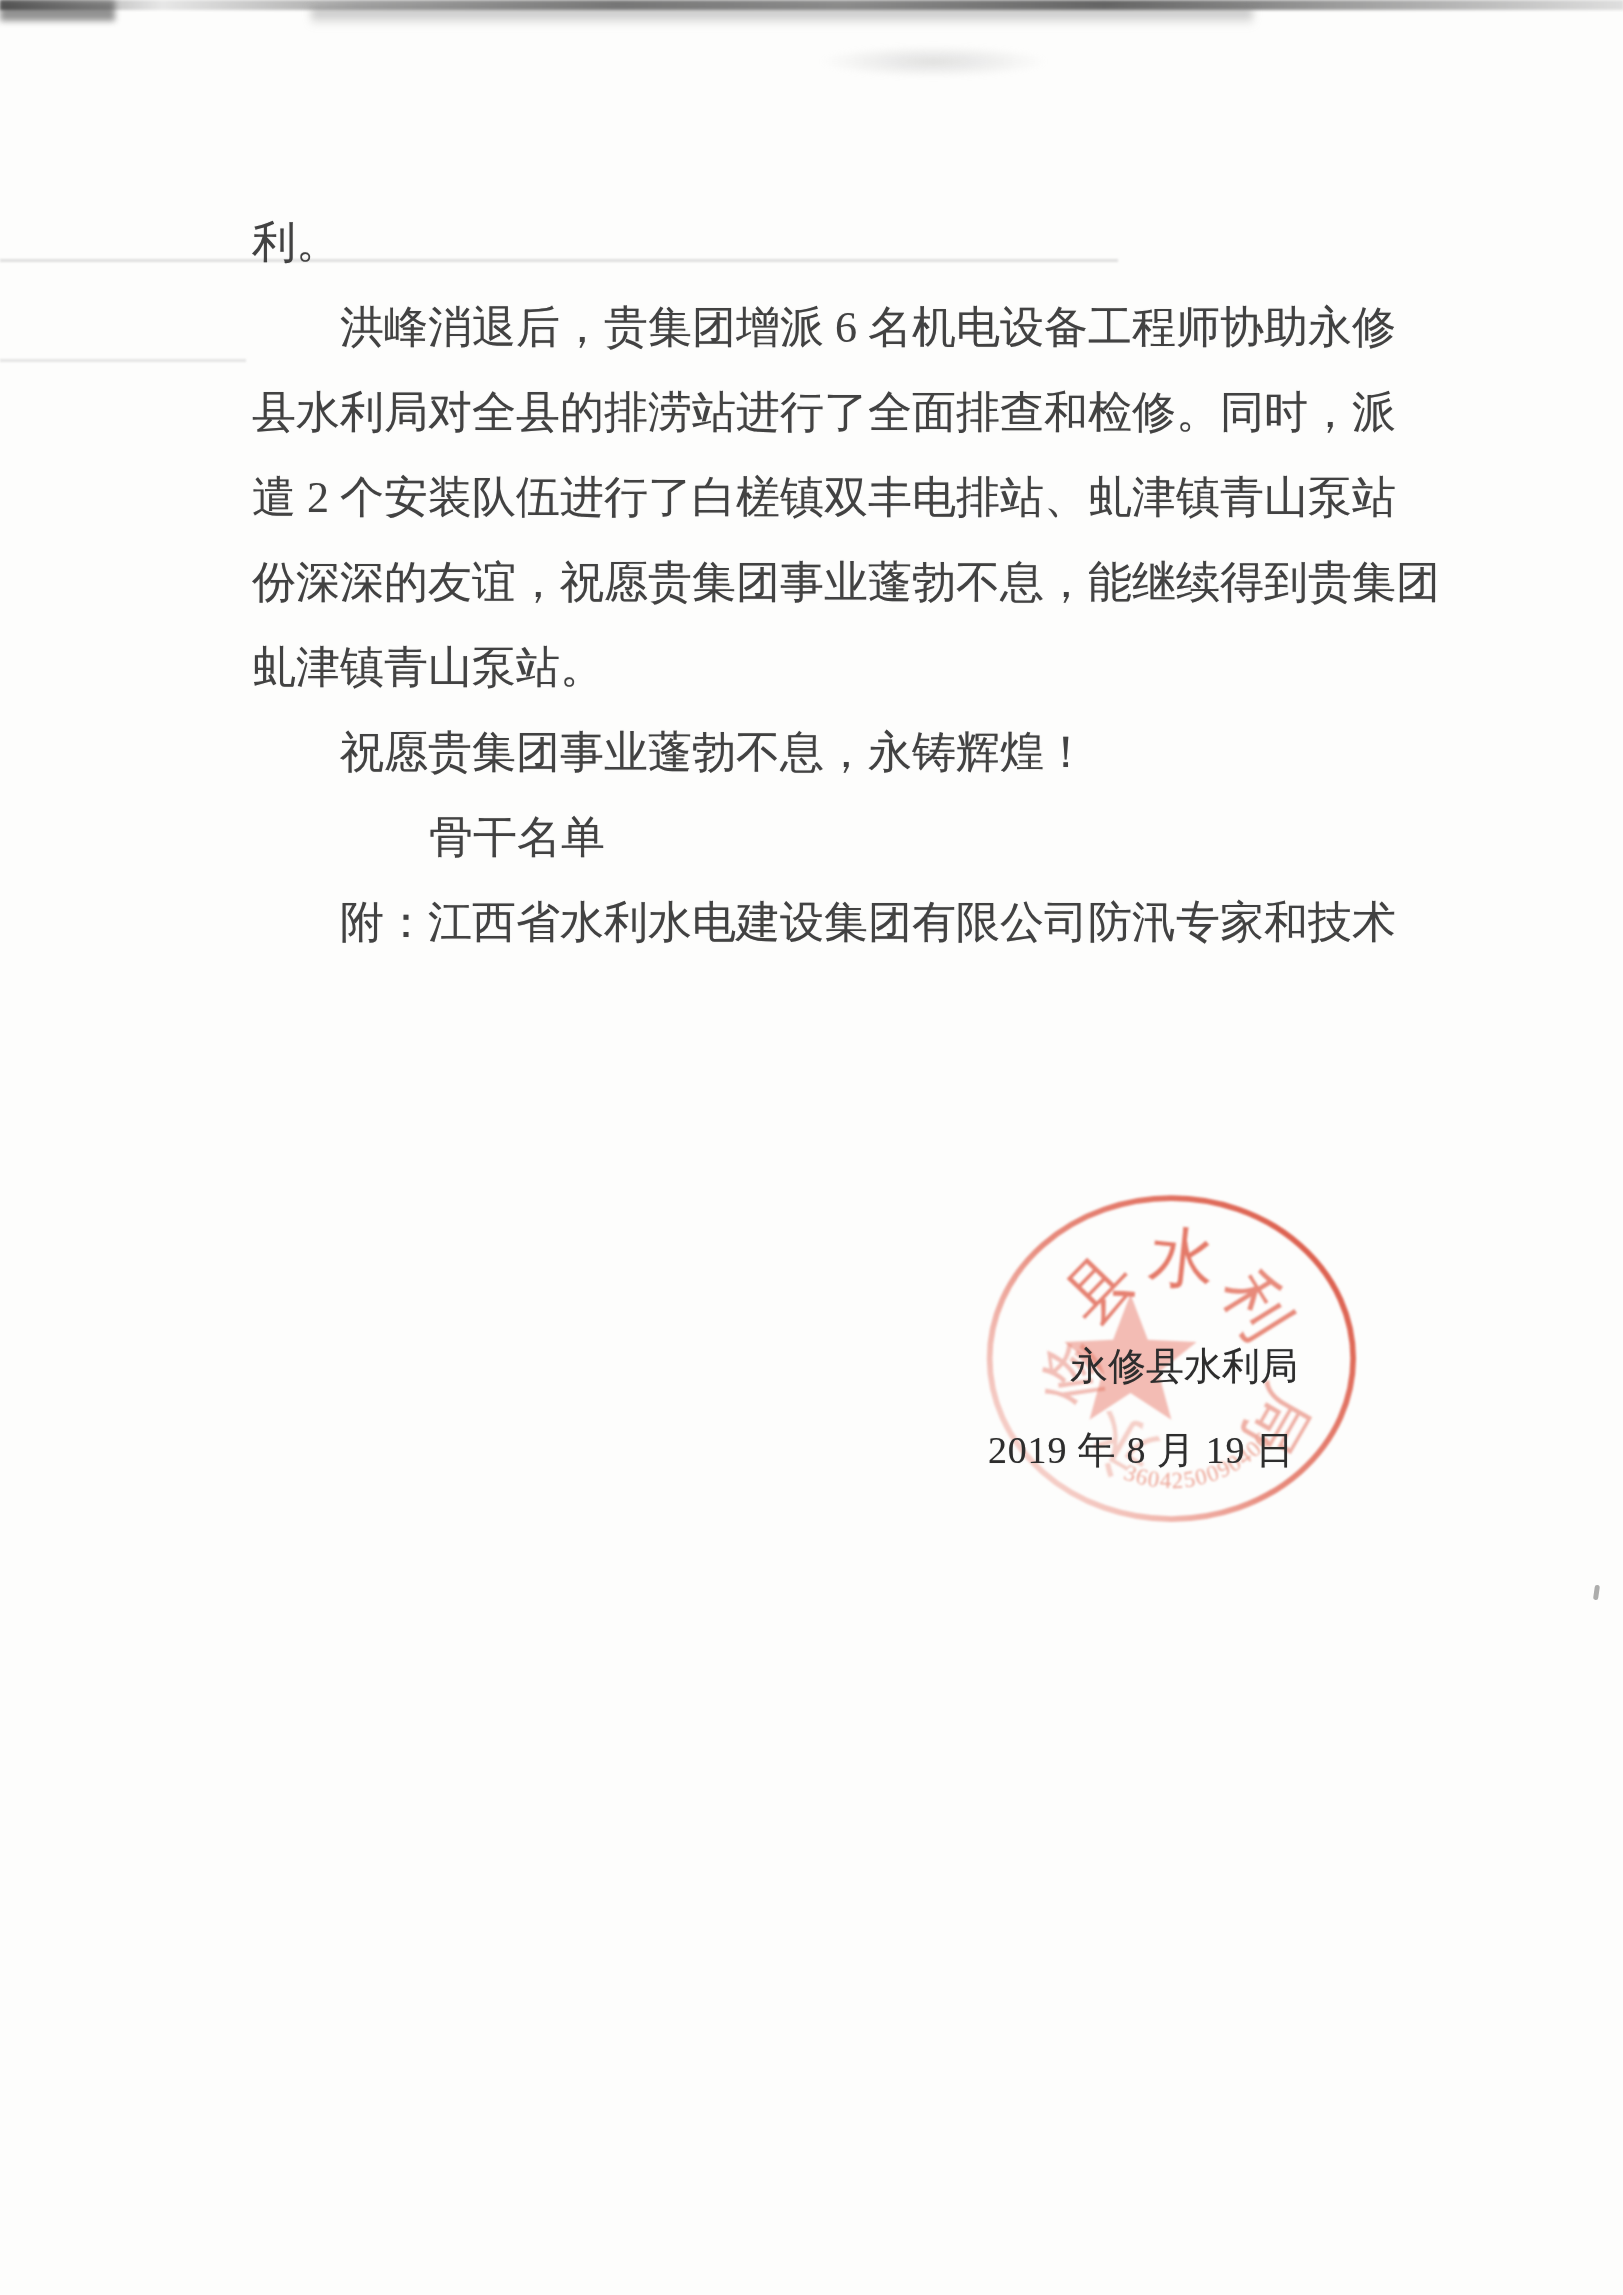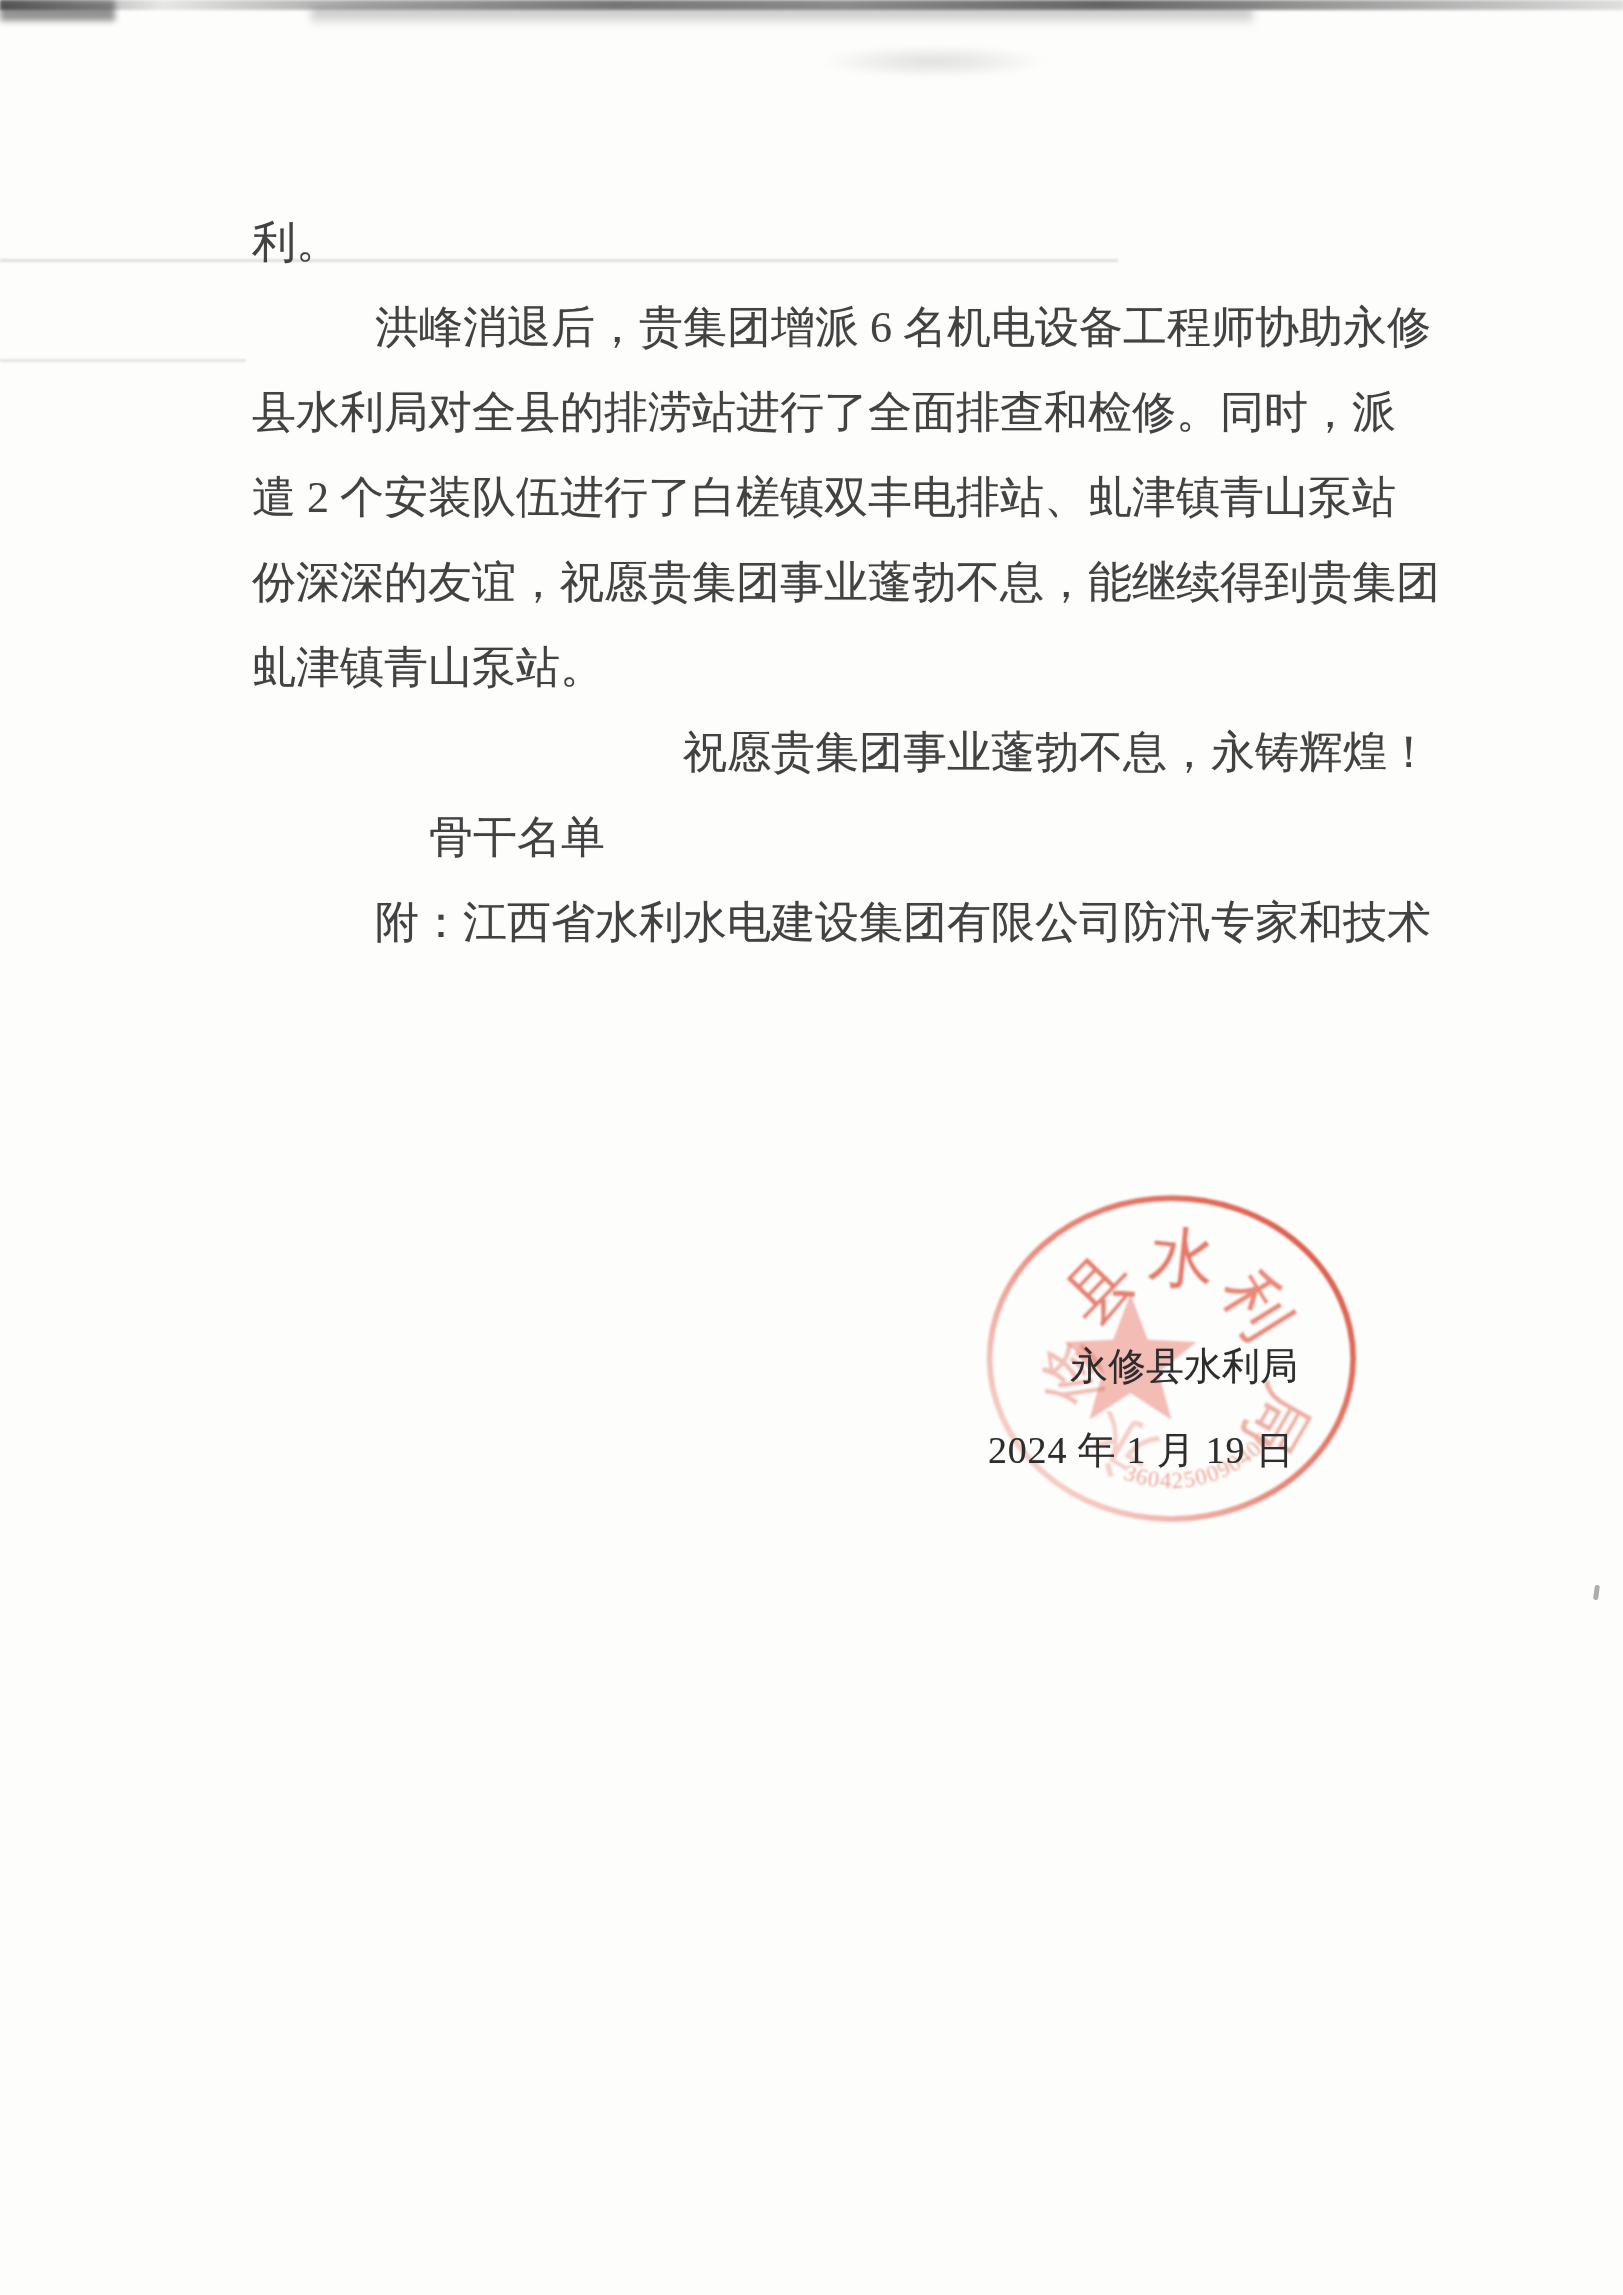--- a/index.html
+++ b/index.html
@@ -21,21 +21,21 @@
   }
   .line {
     height: 85px;
     line-height: 85px;
     font-size: 44px;
     color: #424242;
     white-space: nowrap;
     text-shadow: 0 0 0.8px rgba(70,70,70,0.35);
   }
   .indent-0 { padding-left: 0; }
-  .indent-2 { padding-left: 88px; text-align: right; }
+  .indent-2 { padding-left: 88px; }
   .indent-4 { padding-left: 177px; }
   
   .sig-name {
     position: absolute;
     left: 1026px;
     top: 1347px;
     font-size: 38px;
     line-height: 1;
     color: #2d2d2d;
     white-space: nowrap;
@@ -157,16 +157,16 @@
       <text x="235" y="123" font-size="80" text-anchor="middle" opacity="0.85" transform="rotate(6 235 219)" fill="#e0634f">水</text>
       <text x="235" y="123" font-size="80" text-anchor="middle" opacity="0.75" transform="rotate(58 235 219)" fill="#e0634f">利</text>
       <text x="235" y="97" font-size="80" text-anchor="middle" opacity="0.50" transform="rotate(120 235 219)" fill="#e0634f">局</text>
       <text font-size="28" letter-spacing="1.5" opacity="0.9" fill="#ec9e8e">
         <textPath href="#serialArc" startOffset="8">3604250090406</textPath>
       </text>
     </g>
   </svg>
 
   <div class="sig-name">永修县水利局</div>
-  <div class="sig-date">2024 年 1 月 19 日</div>
+  <div class="sig-date">2019 年 8 月 19 日</div>
 
 </div>
 
 
 </body></html>

